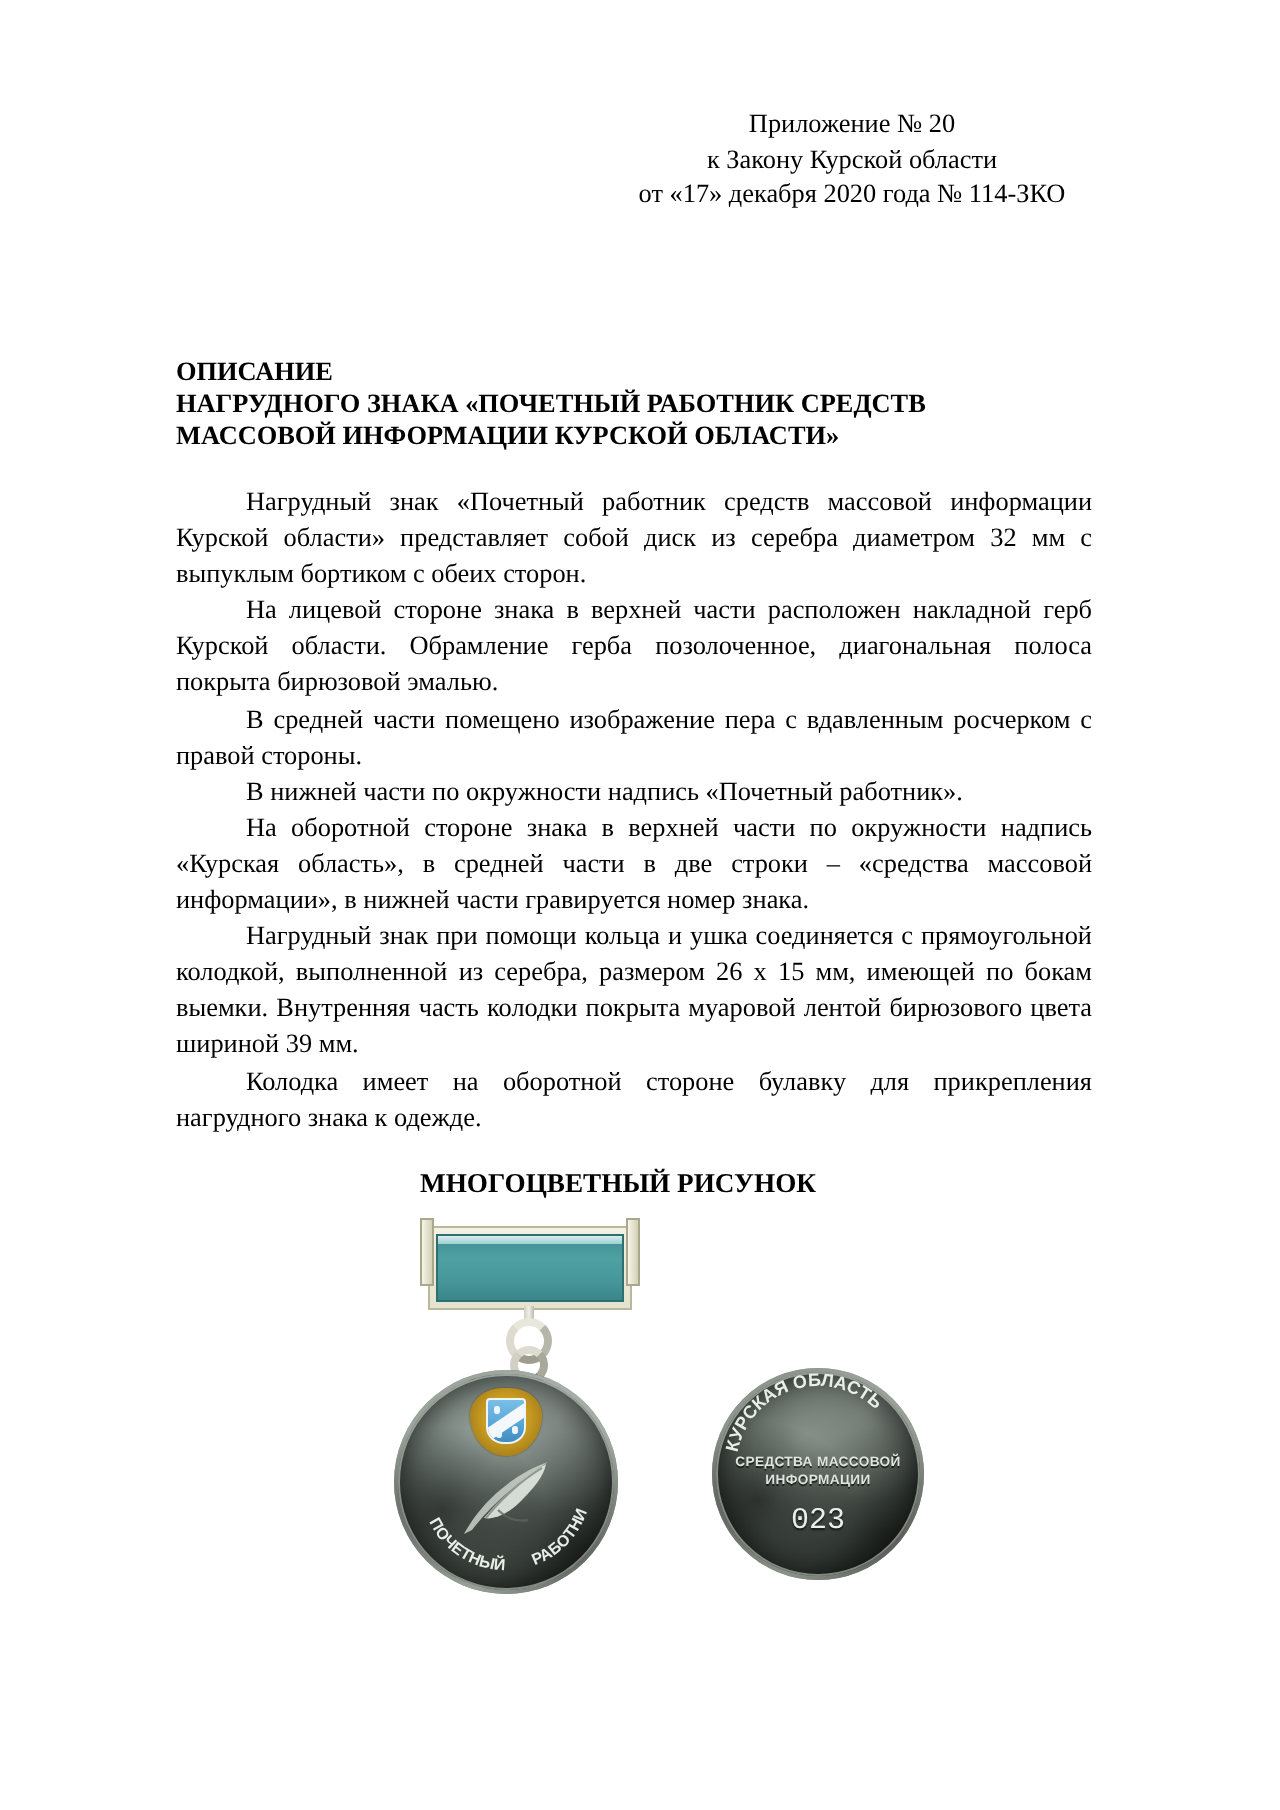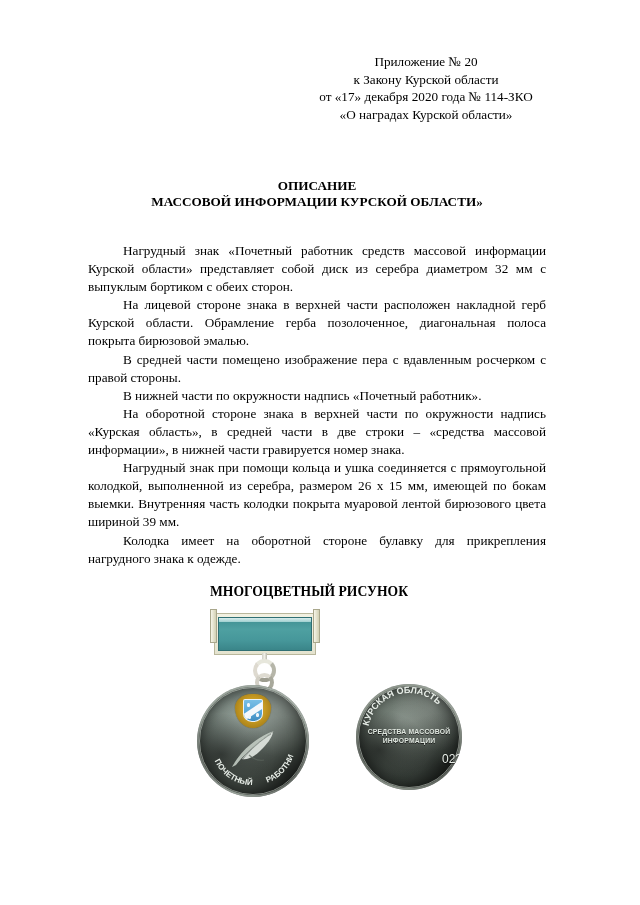--- a/index.html
+++ b/index.html
@@ -33,21 +33,20 @@
     line-height: 17.5px;
   }
   .doc-header div { white-space: nowrap; }
 
   
   .doc-title {
     position: absolute;
     left: 88px;
     top: 178px;
     width: 458px;
-    text-align: center;
     font-weight: bold;
     font-size: 13.2px;
     line-height: 16.2px;
   }
 
   
   .body-text {
     position: absolute;
     left: 88px;
     top: 242px;
@@ -276,41 +275,41 @@
     font-family: "Liberation Sans", sans-serif;
     font-size: 6.8px;
     letter-spacing: .2px;
     color: #dfe6df;
     font-weight: bold;
     text-shadow: 0 1px 0 rgba(0,0,0,.6);
   }
   .rev-num {
     position: absolute;
     width: 100%;
-    text-align: right;
-    font-family: Liberation Sans, sans-serif;
-    font-size: 12px;
+    text-align: center;
+    font-family: Liberation Mono, monospace;
+    font-size: 15px;
     color: #e9efe9;
     text-shadow: 0 1px 1px rgba(0,0,0,.65);
   }
 </style>
 </head>
 <body>
 
 <div class="page">
 
   <div class="doc-header">
     <div>Приложение № 20</div>
     <div>к Закону Курской области</div>
     <div>от «17» декабря 2020 года № 114-ЗКО</div>
-    <div>«О наградах Курской области»</div>
   </div>
 
   <div class="doc-title">
     <div>ОПИСАНИЕ</div>
+    <div>НАГРУДНОГО ЗНАКА «ПОЧЕТНЫЙ РАБОТНИК СРЕДСТВ</div>
     <div>МАССОВОЙ ИНФОРМАЦИИ КУРСКОЙ ОБЛАСТИ»</div>
   </div>
 
   <div class="body-text">
     <p>Нагрудный знак «Почетный работник средств массовой информации Курской области» представляет собой диск из серебра диаметром 32 мм с выпуклым бортиком с обеих сторон.</p>
     <p>На лицевой стороне знака в верхней части расположен накладной герб Курской области. Обрамление герба позолоченное, диагональная полоса покрыта бирюзовой эмалью.</p>
     <p>В средней части помещено изображение пера с вдавленным росчерком с правой стороны.</p>
     <p>В нижней части по окружности надпись «Почетный работник».</p>
     <p>На оборотной стороне знака в верхней части по окружности надпись «Курская область», в средней части в две строки – «средства массовой информации», в нижней части гравируется номер знака.</p>
     <p>Нагрудный знак при помощи кольца и ушка соединяется с прямоугольной колодкой, выполненной из серебра, размером 26 х 15 мм, имеющей по бокам выемки. Внутренняя часть колодки покрыта муаровой лентой бирюзового цвета шириной 39 мм.</p>

